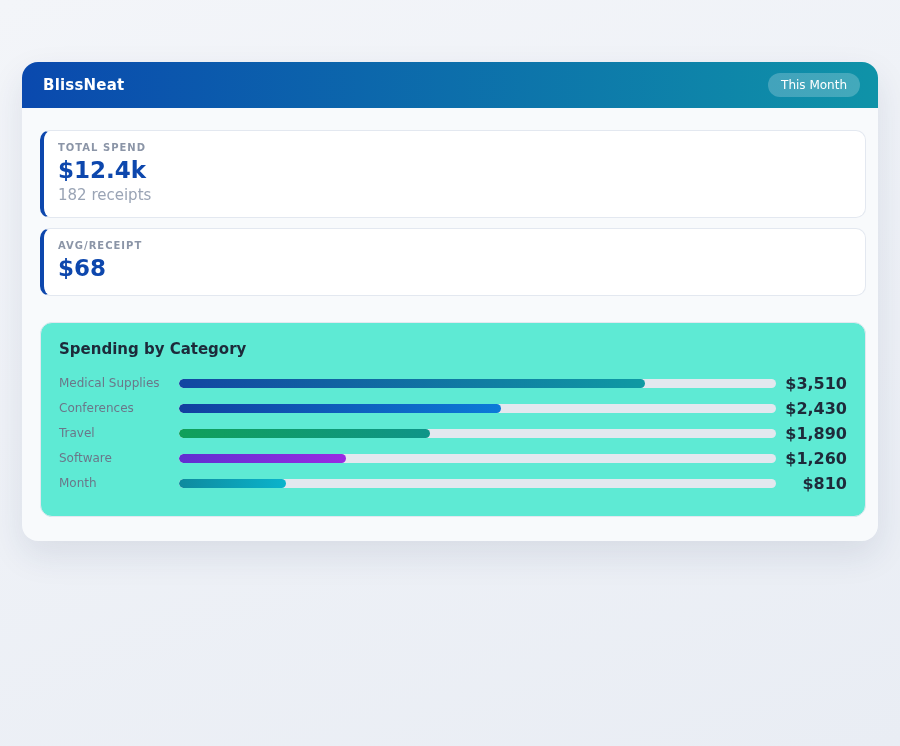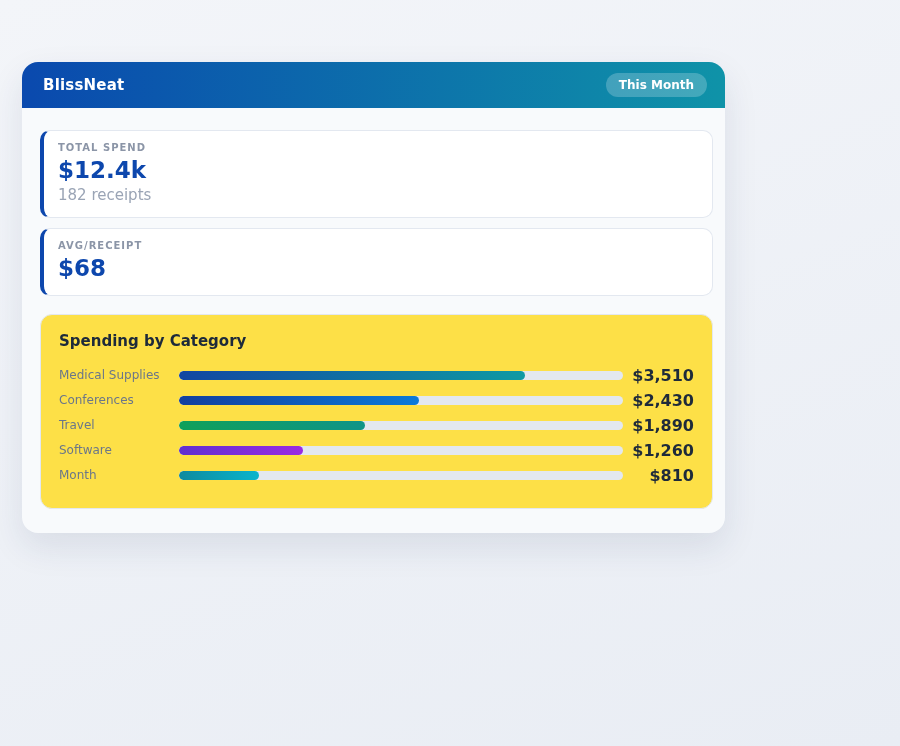--- a/index.html
+++ b/index.html
@@ -4,51 +4,51 @@
 <style>
   * { margin: 0; padding: 0; box-sizing: border-box; }
   html, body { width: 900px; height: 746px; }
   body {
     font-family: "DejaVu Sans", sans-serif;
     background: linear-gradient(160deg, #f3f5f9 0%, #e9edf4 100%);
     position: relative;
     overflow: hidden;
   }
   .app {
-    position: absolute; left: 22px; top: 62px; width: 703px;
+    position: absolute; left: 22px; top: 62px; width: 856px;
     background: #f8fafc; border-radius: 16px;
     box-shadow: 0 14px 34px rgba(30, 50, 90, 0.10);
     padding-bottom: 24px;
   }
   .header {
     height: 46px; border-radius: 16px 16px 0 0;
     display: flex; align-items: center; justify-content: space-between;
     padding: 0 18px 0 21px;
   }
   .app-title { color: #ffffff; font-weight: bold; font-size: 15px; letter-spacing: 0.2px; }
   .badge {
     color: #ffffff; background: rgba(255,255,255,0.22);
-    font-size: 12px; font-weight: bold; padding: 5px 13px; border-radius: 999px;
+    font-size: 12px; font-weight: normal; padding: 5px 13px; border-radius: 999px;
     cursor: default;
   }
   .content { padding: 22px 12px 0 18px; }
   .stat-card {
     background: #ffffff; border: 1px solid #e3e8f0;
     border-left: 4px solid var(--accent, #0d47ad);
     border-radius: 10px; padding: 11px 16px 13px 14px; margin-bottom: 10px;
   }
   .stat-label {
     font-size: 10px; font-weight: bold; letter-spacing: 1px;
     color: #8b95a7; text-transform: uppercase;
   }
   .stat-value { font-size: 23px; font-weight: bold; margin-top: 4px; line-height: 1.15; }
   .stat-sub { font-size: 15px; color: #9aa4b5; margin-top: 3px; }
   .cat-card {
-    background: #fde047; border: 1px solid #e3e8f0; border-radius: 12px;
-    padding: 17px 18px 20px 18px; margin-top: 18px;
+    background: #5eead4; border: 1px solid #e3e8f0; border-radius: 12px;
+    padding: 17px 18px 20px 18px; margin-top: 26px;
   }
   .cat-title { font-size: 15px; font-weight: bold; color: #1d2a3a; margin-bottom: 13px; }
   .row { display: grid; grid-template-columns: 120px 1fr 62px; align-items: center; height: 25px; }
   .row-label { font-size: 12px; color: #6b7689; }
   .track { height: 9px; background: #e3e8ef; border-radius: 5px; overflow: hidden; margin-right: 9px; }
   .fill { height: 100%; border-radius: 5px; }
   .row-value { font-size: 16px; font-weight: bold; color: #1e2a3a; text-align: right; }
 </style>
 </head>
 <body>

